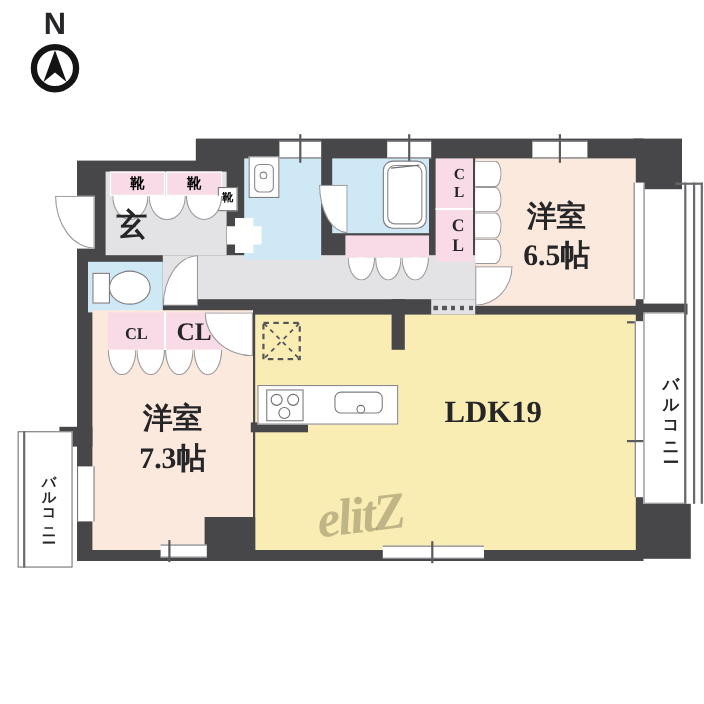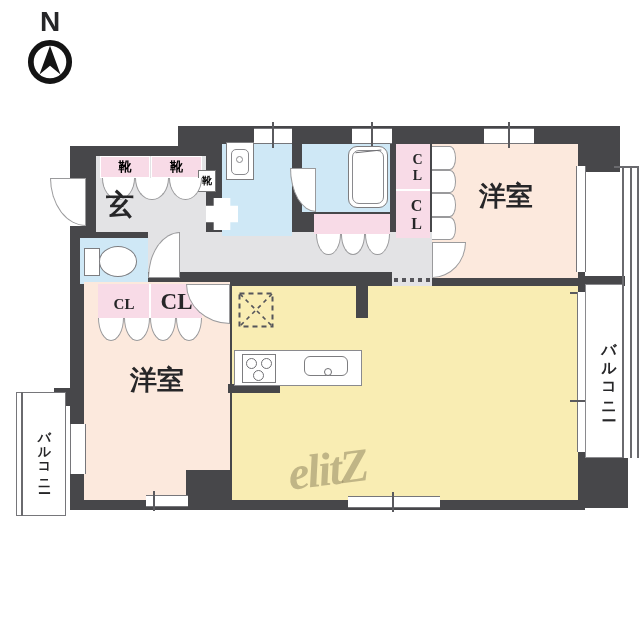--- a/index.html
+++ b/index.html
@@ -178,22 +178,25 @@
   <div class="lbl" style="left:106px;top:186px;font-size:28px;">玄</div>
 
   <div class="lbl vtxt" style="left:401px;top:148px;width:24px;height:40px;font-size:14px;text-align:center;letter-spacing:1px;">CL</div>
   <div class="lbl vtxt" style="left:401px;top:193px;width:24px;height:44px;font-size:16px;text-align:center;letter-spacing:1px;">CL</div>
 
   <div class="lbl" style="left:98px;top:284px;width:52px;height:34px;font-size:15px;line-height:40px;text-align:center;">CL</div>
   <div class="lbl" style="left:151px;top:284px;width:51px;height:34px;font-size:23px;line-height:36px;text-align:center;">CL</div>
 
   <div class="abs" style="left:440px;top:178px;width:132px;text-align:center;color:#262628;font-weight:700;">
     <div style="font-size:27px;">洋室</div>
+    <div style="font-size:27px;">6.5帖</div>
   </div>
   <div class="abs" style="left:88px;top:362px;width:138px;text-align:center;color:#262628;font-weight:700;">
     <div style="font-size:27px;">洋室</div>
-  </div>
+    <div style="font-size:27px;">7.3帖</div>
+  </div>
+  <div class="lbl" style="left:404px;top:360px;font-size:28px;font-weight:700;">LDK19</div>
 
   <div class="wm" style="left:288px;top:442px;">
     <span class="logo">elitZ</span>
   </div>
 
 </div>
 
 </body></html>

